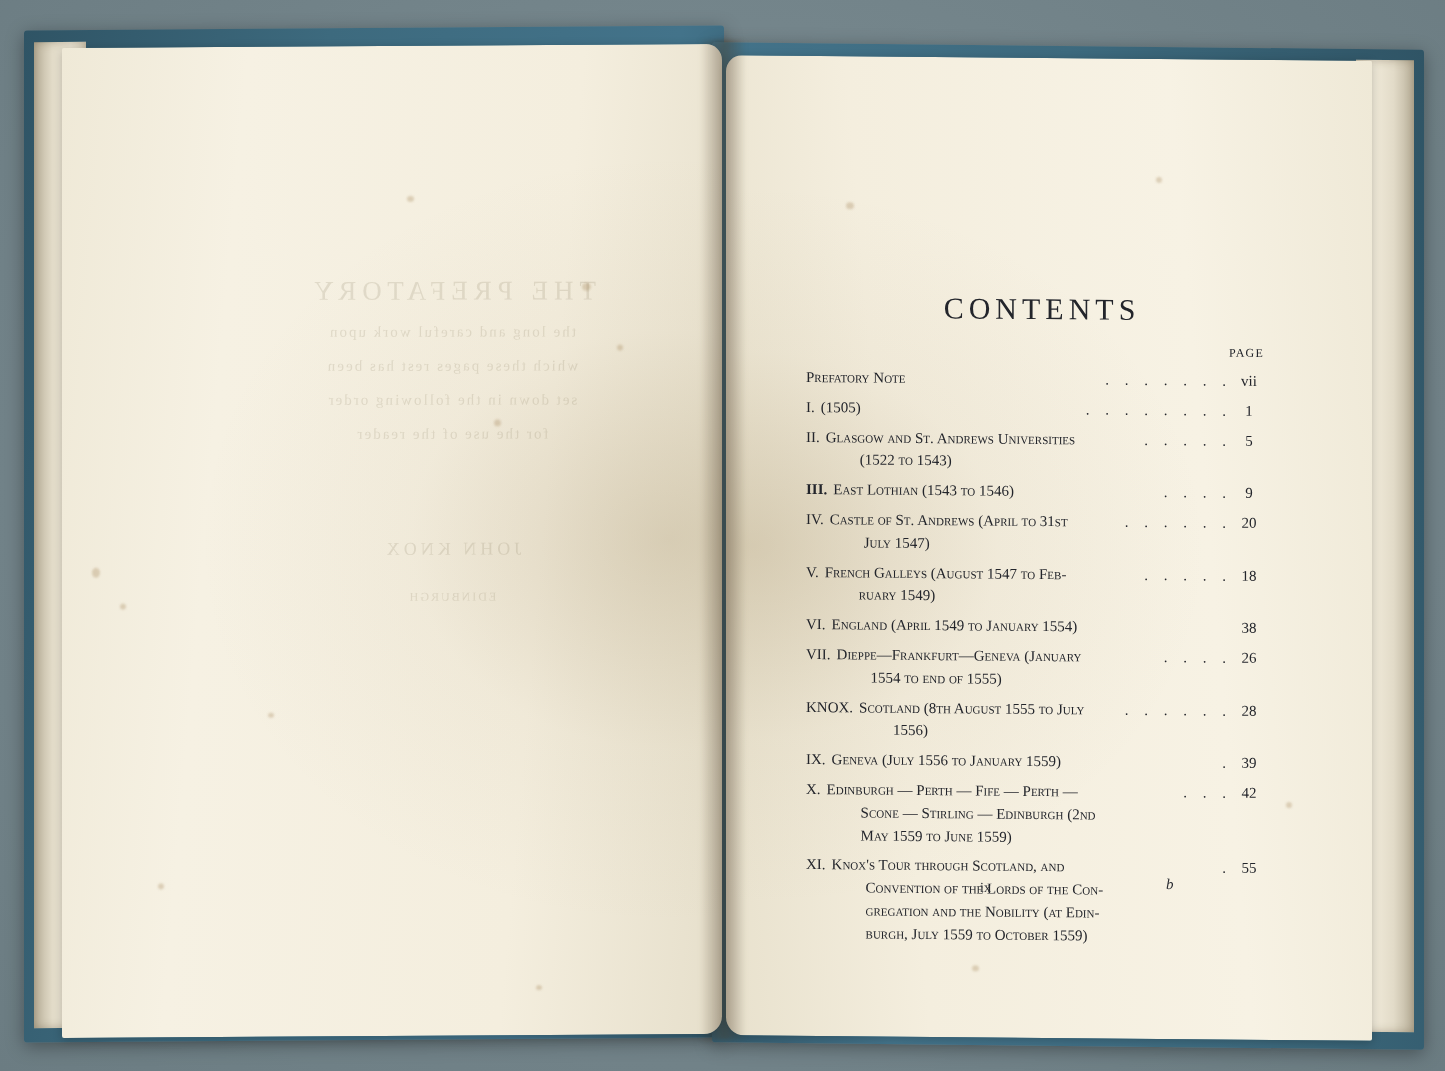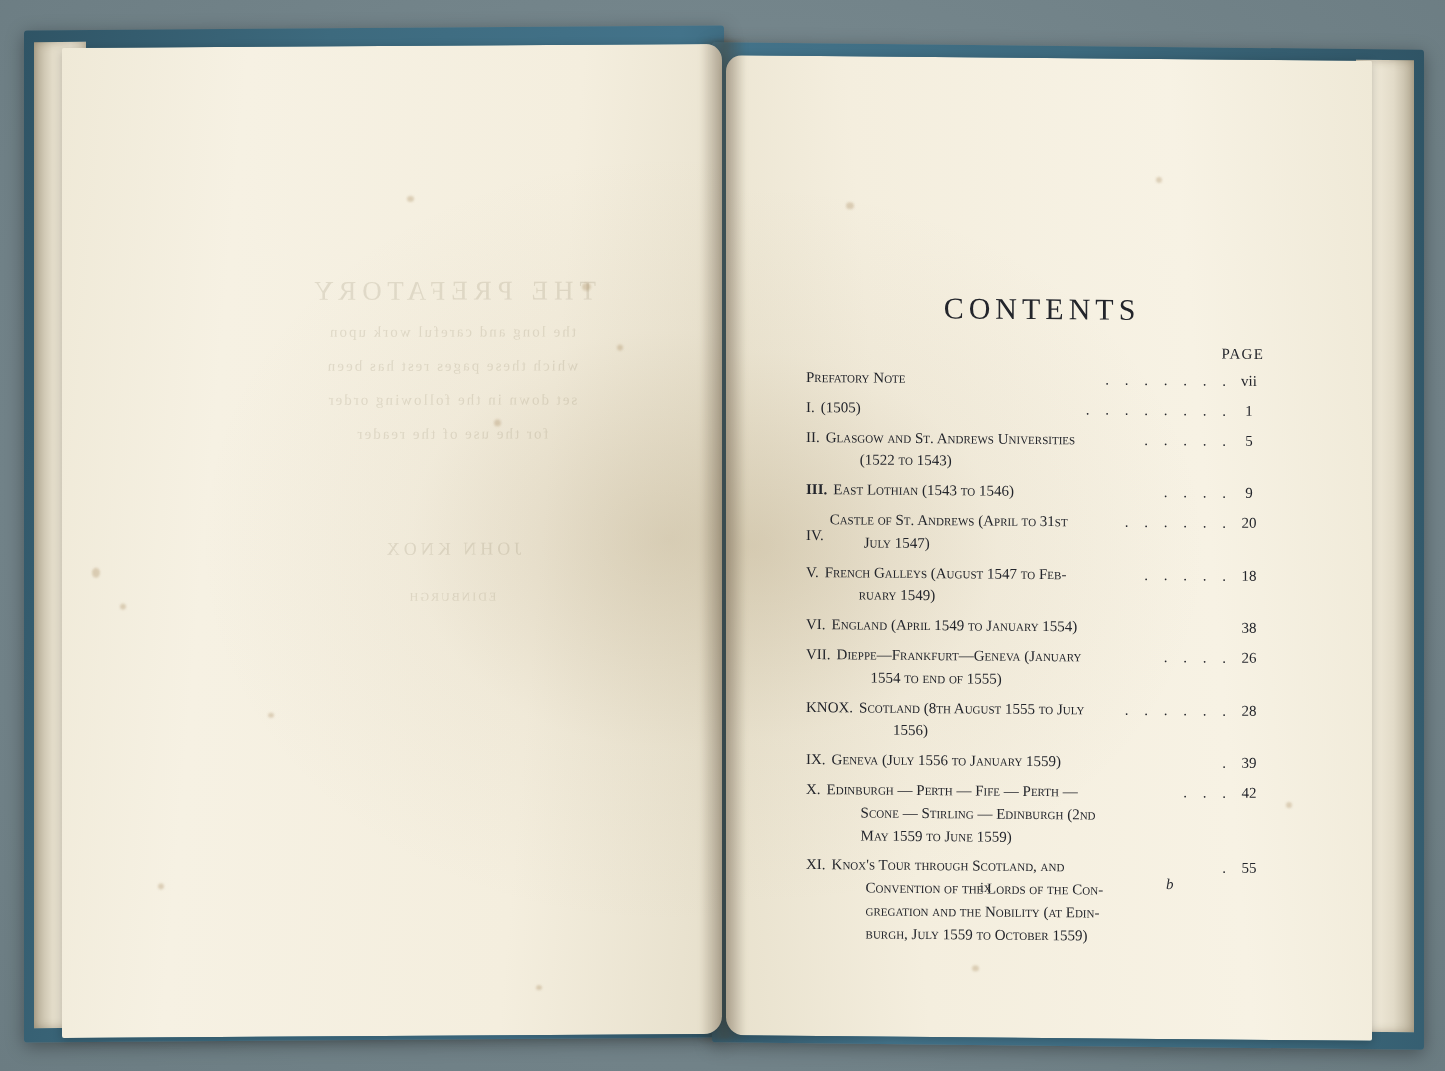--- a/index.html
+++ b/index.html
@@ -153,21 +153,21 @@
     text-align: center;
     font-size: 30px;
     letter-spacing: 5px;
     margin: 0 0 42px 12px;
     font-family: "Liberation Serif", serif;
   }
   #page-col-head {
     position: absolute;
     right: 2px;
     top: 52px;
-    font-size: 15px;
+    font-size: 12px;
     letter-spacing: 1.2px;
   }
 
   .entry {
     display: flex;
     align-items: flex-start;
     margin-bottom: 7px;
     font-size: 15px;
     line-height: 1.52;
   }
@@ -188,21 +188,21 @@
   .sc { font-variant: small-caps; }
   .dots { letter-spacing: 6px; padding-left: 6px; }
 
   
   .entry.prefatory .num { flex: 0 0 0; padding-right: 0; }
 
   
   .w-i   { flex-basis: 44px; }
   .w-ii  { flex-basis: 44px; }
   .w-iii { flex-basis: 44px; font-weight: bold; }
-  .w-iv  { flex-basis: 44px; margin-top: 16px; }
+  .w-iv  { flex-basis: 44px; }
   .w-v   { flex-basis: 44px; }
   .w-vi  { flex-basis: 44px; }
   .w-vii { flex-basis: 44px; }
   .w-viii{ flex-basis: 44px; }
   .w-ix  { flex-basis: 44px; }
   .w-x   { flex-basis: 44px; }
   .w-xi  { flex-basis: 44px; }
 
   .cont-line { display: block; }
   .cont-line.indent { padding-left: 34px; }

